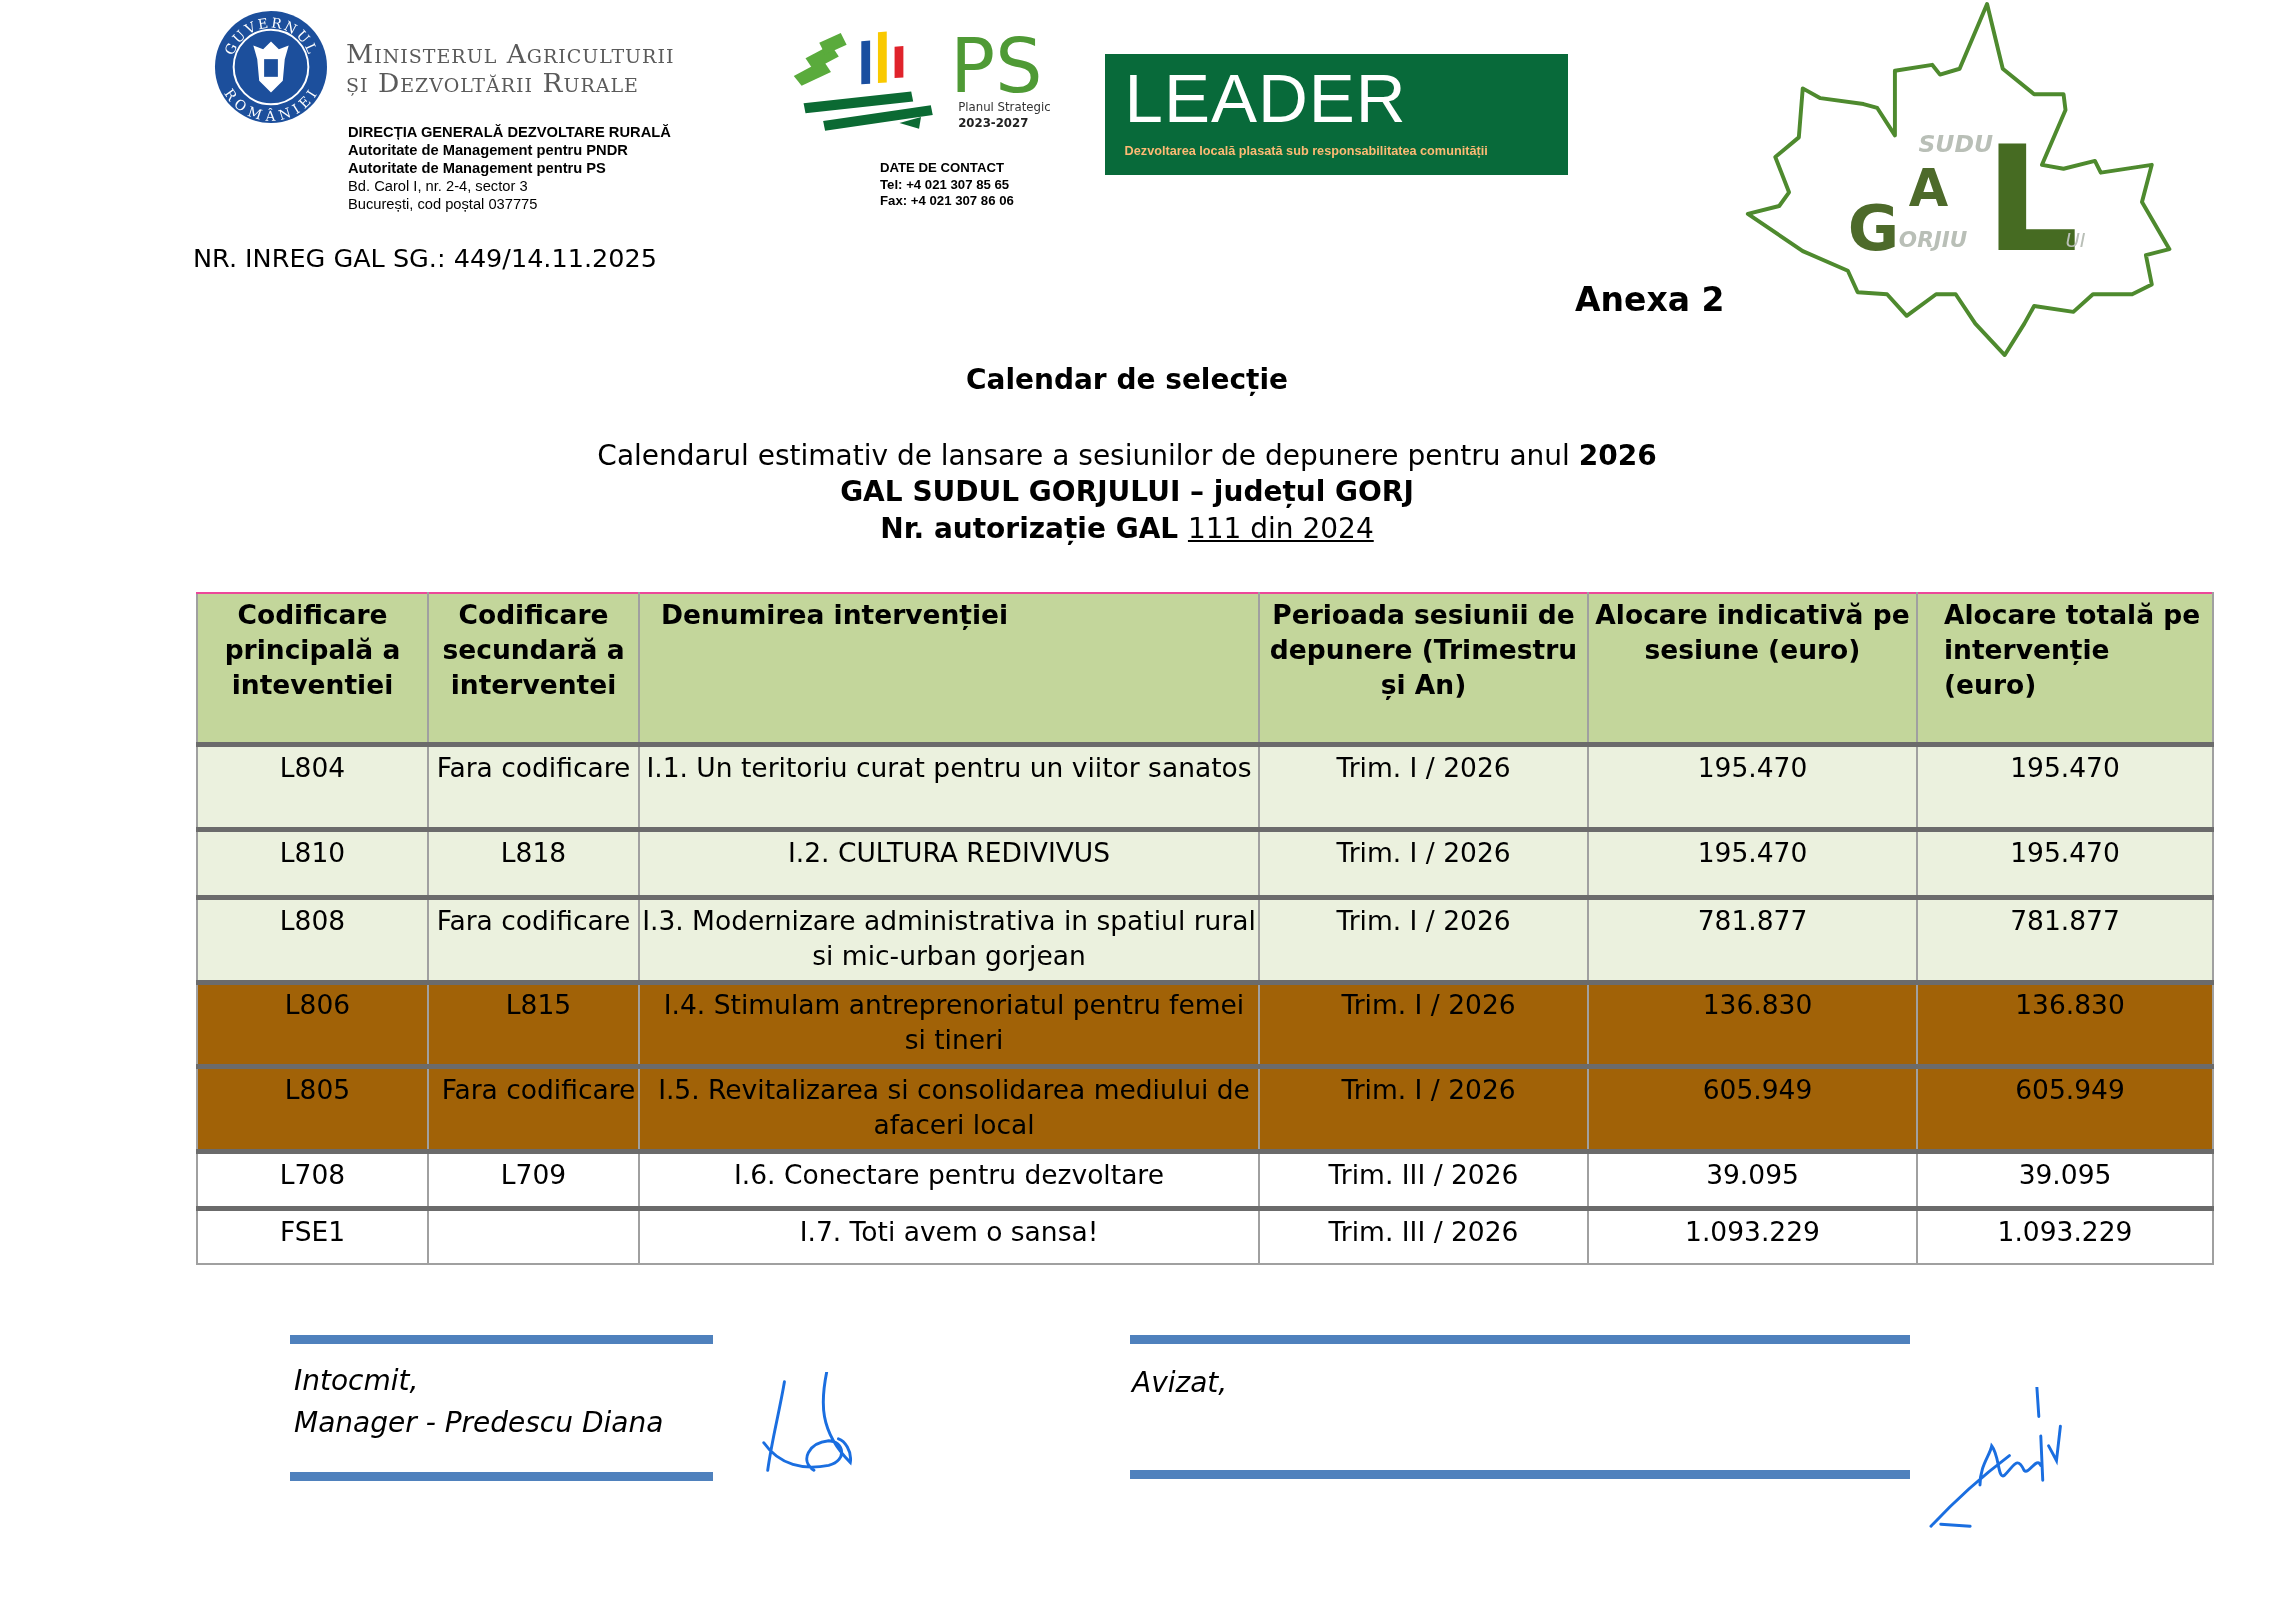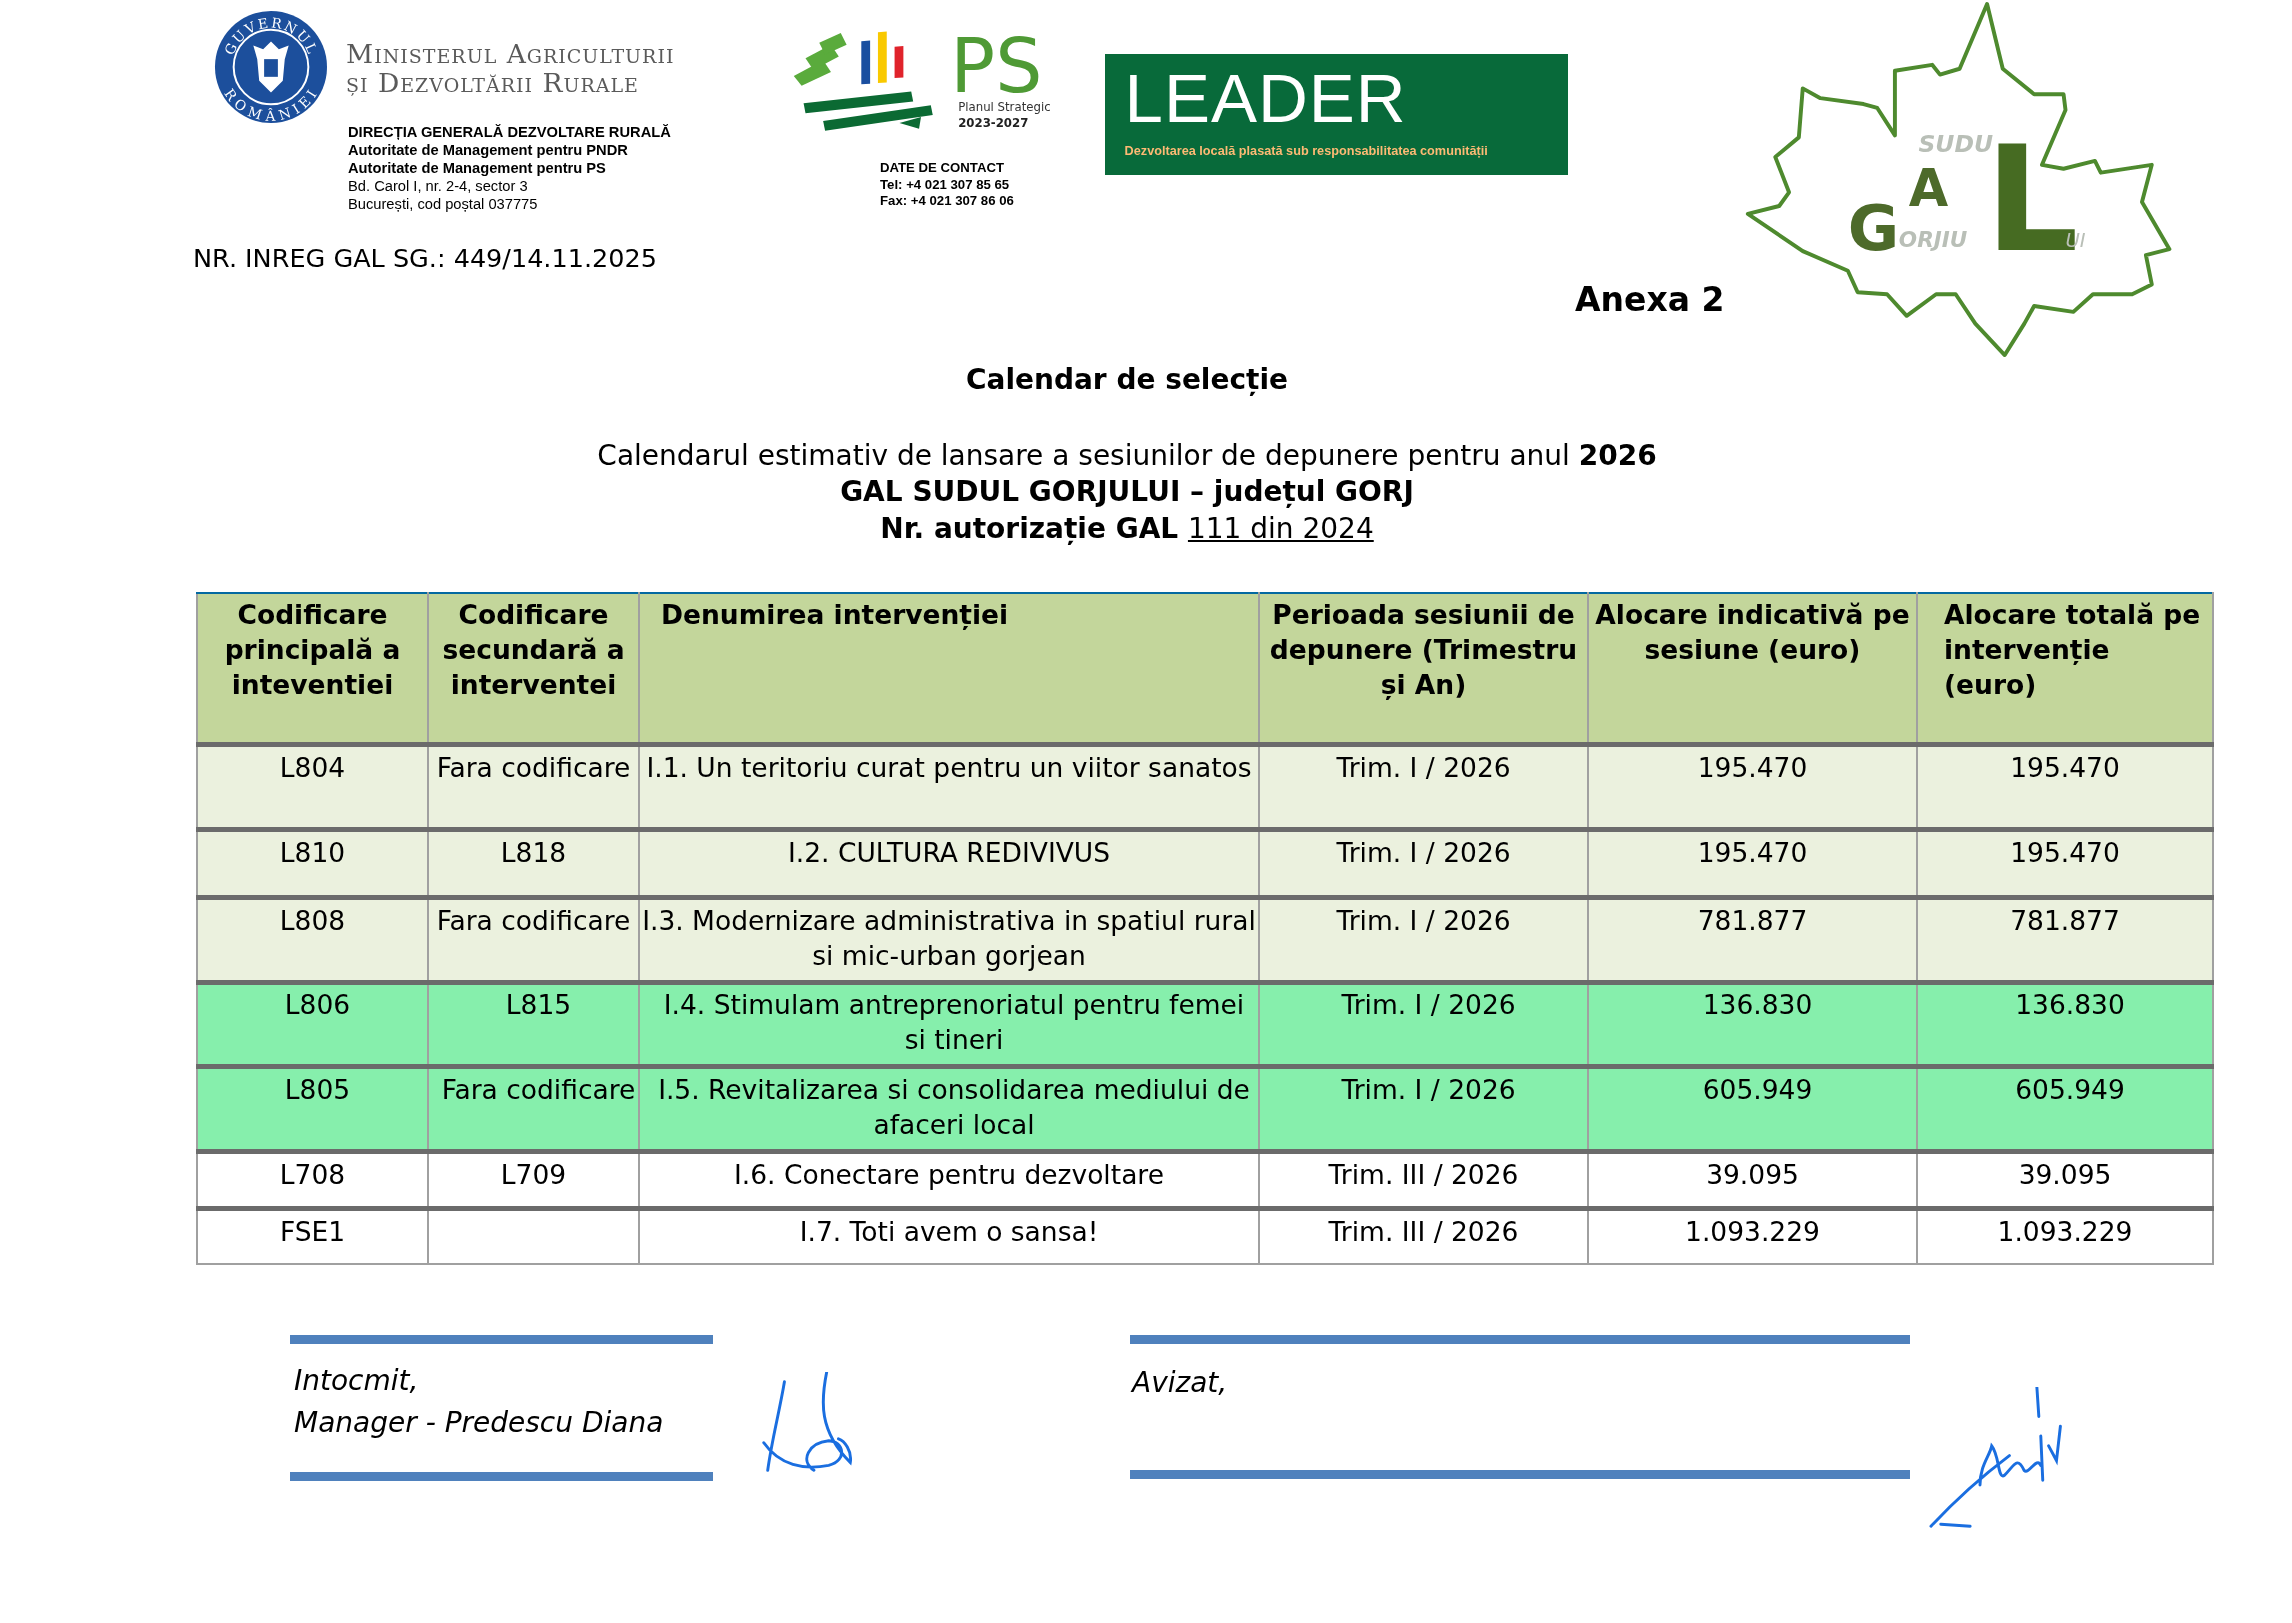--- a/index.html
+++ b/index.html
@@ -67,27 +67,27 @@
   table.cal {
     position: absolute; left: 196px; top: 592px; width: 2017px;
     border-collapse: collapse; font-size: 26.5px; table-layout: fixed;
   }
   table.cal th, table.cal td {
     border-left: 2px solid #a0a0a0; border-right: 2px solid #a0a0a0;
     vertical-align: top; padding: 2.9px 2px 0 2px; line-height: 35px;
   }
   table.cal th {
     background: #c3d69b; font-weight: bold; height: 145px;
-    border-top: 2px solid #0369a1; text-align: center;
+    border-top: 2px solid #ec4899; text-align: center;
   }
   table.cal th.left { text-align: left; padding-left: 21px; }
   table.cal tbody tr td { border-top: 5.9px solid #6b6b6b; text-align: center; }
   table.cal tbody tr:last-child td { border-bottom: 2.9px solid #a0a0a0; }
   tr.g td { background: #ebf1de; }
-  tr.b td { background: #86efac; padding-left: 12px; }
+  tr.b td { background: #a16207; padding-left: 12px; }
   tr.w td { background: #ffffff; }
   tr.h2 td { height: 77px; }
   tr.h1 td { height: 60px; }
   tr.h0 td { height: 49px; }
 
   
   .sig-bar { height: 8.8px; background: #4f81bd; }
   .sig-text {
     font-style: italic; font-size: 28px; line-height: 42px;
     font-family: "DejaVu Sans", sans-serif;

